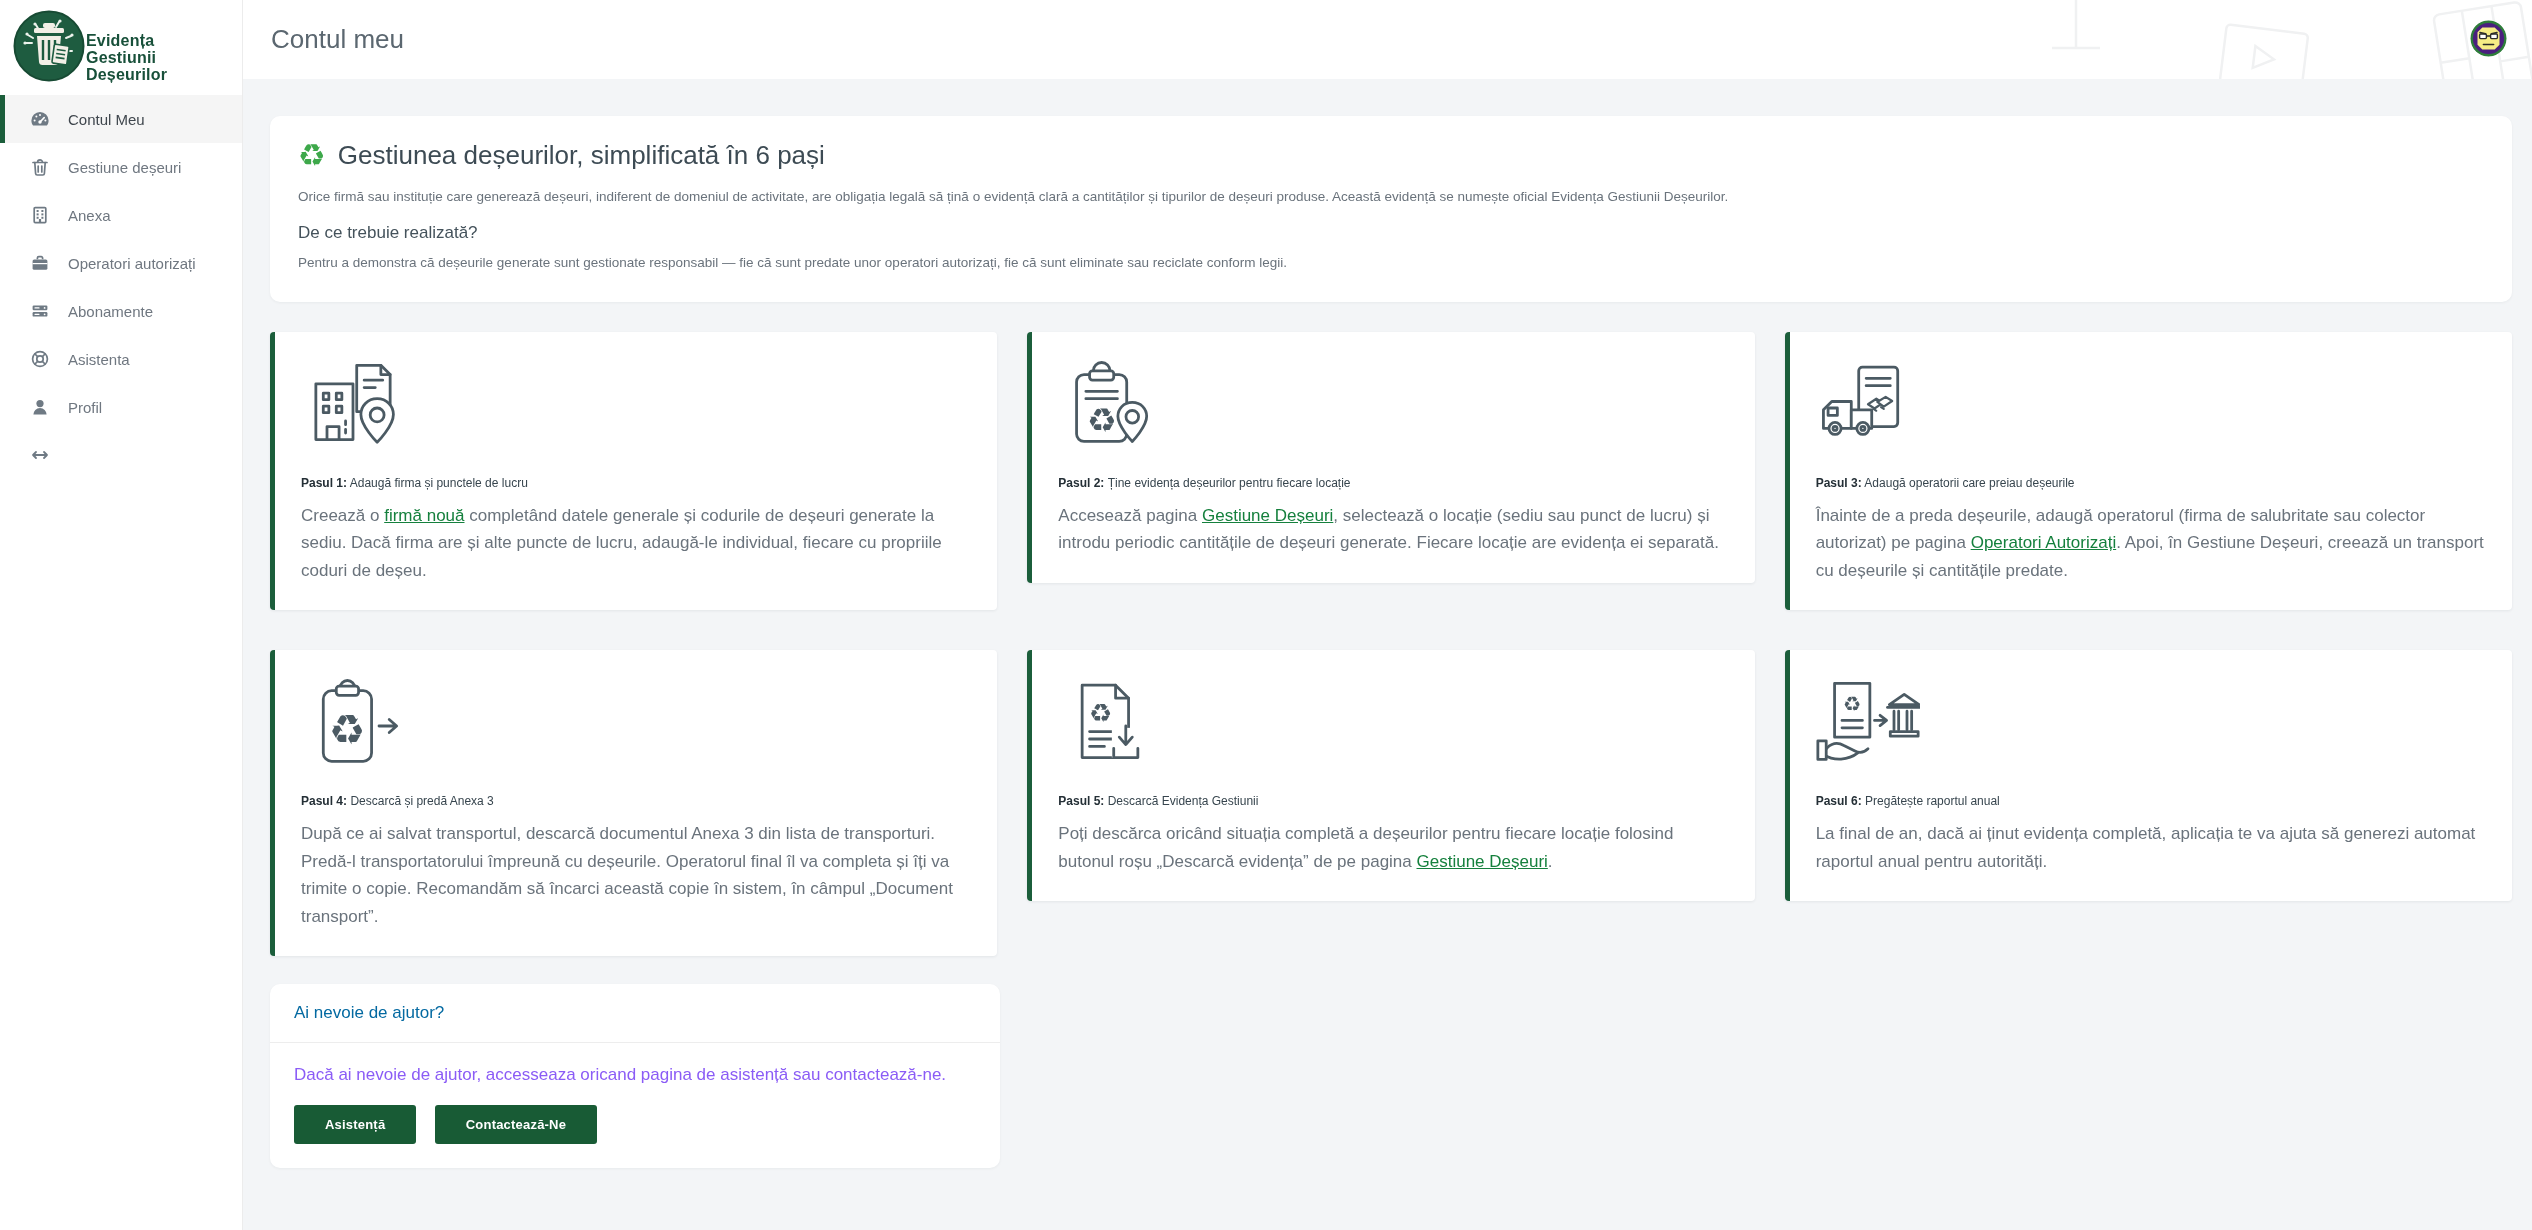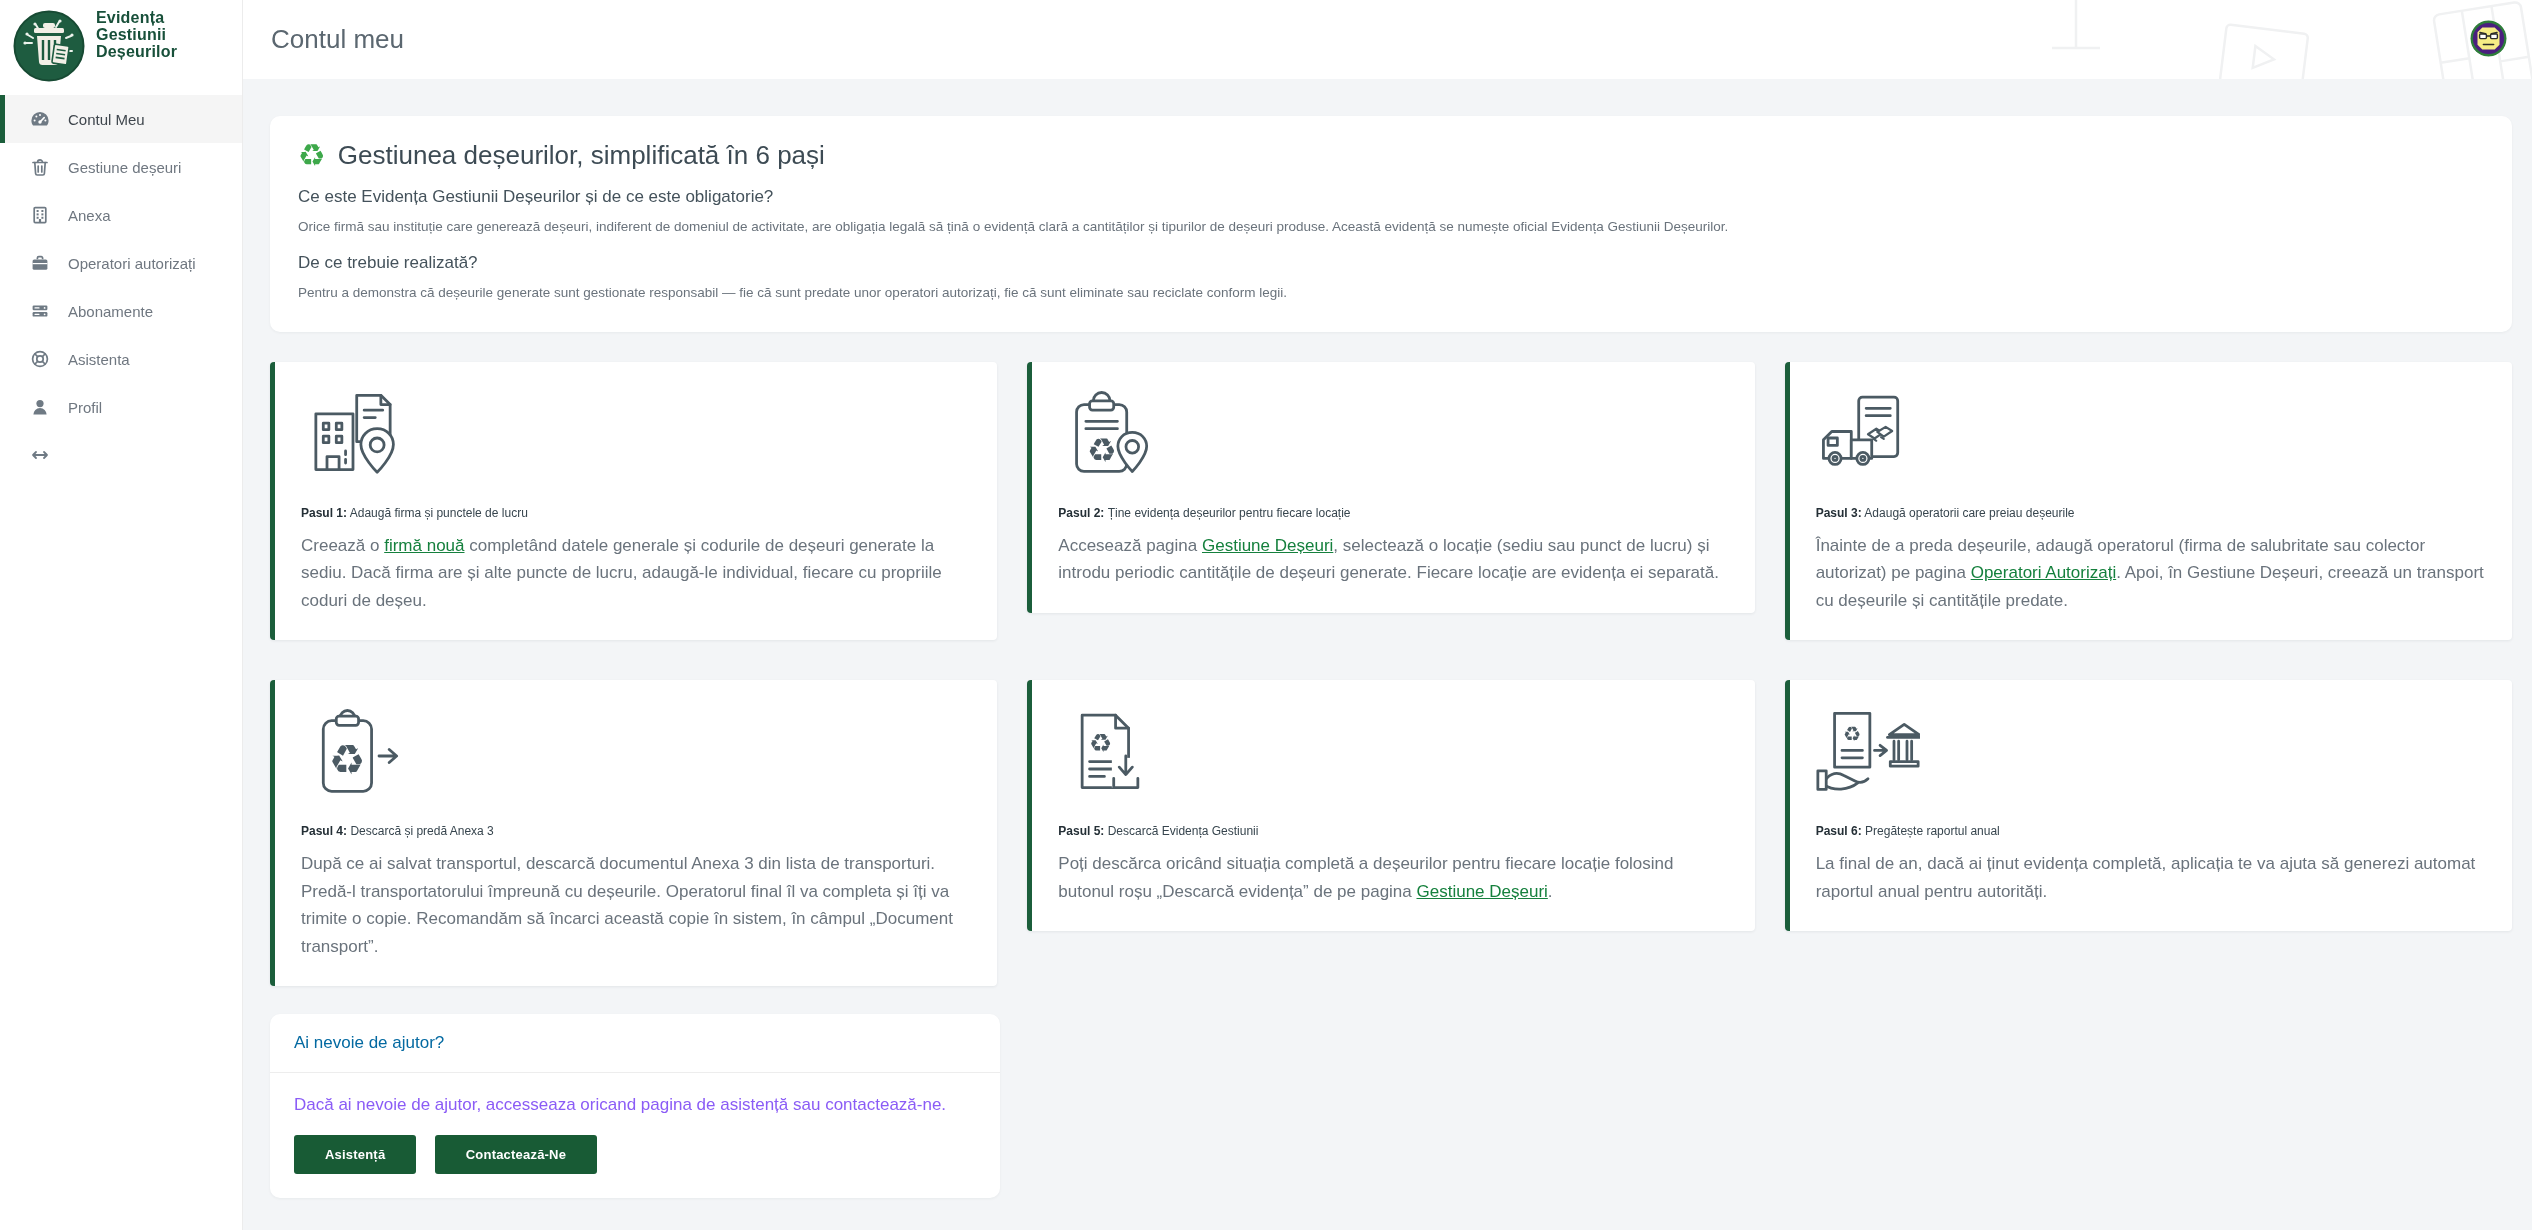--- a/index.html
+++ b/index.html
@@ -15,21 +15,21 @@
     width:2532px;height:1230px;overflow:hidden;
     background:var(--page-bg);
     font-family:"Liberation Sans","DejaVu Sans",sans-serif;
     color:#37454e;
   }
   
   .sidebar{
     position:fixed;left:0;top:0;width:243px;height:1230px;
     background:#fff;border-right:1px solid #ececec;z-index:20;
   }
-  .logo-row{display:flex;align-items:flex-start;gap:10px;padding:9px 10px 6px 12px;}
+  .logo-row{display:flex;align-items:flex-end;padding:9px 10px 6px 12px;}
   .logo-text{font-weight:700;font-size:16px;line-height:17px;color:#18503a;letter-spacing:.2px;}
   .logo-text span{display:block;}
   .menu{margin-top:6px;}
   .menu-item{
     height:48px;display:flex;align-items:center;gap:18px;
     padding-left:30px;cursor:pointer;color:#6f7780;font-size:15px;
   }
   .menu-item .mi{width:20px;height:20px;flex:0 0 20px;display:flex;align-items:center;justify-content:center;}
   .menu-item.active{
     background:#f5f5f5;border-left:5px solid var(--active-green);
@@ -248,21 +248,20 @@
     </svg>
   </header>
 
   <div class="content">
 
     <section class="intro-card">
       <div class="intro-title">
         <span class="recycle-glyph">♻</span>
         <span>Gestiunea deșeurilor, simplificată în 6 pași</span>
       </div>
-      <div class="intro-q">Ce este Evidența Gestiunii Deșeurilor și de ce este obligatorie?</div>
       <p class="intro-p">Orice firmă sau instituție care generează deșeuri, indiferent de domeniul de activitate, are obligația legală să țină o evidență clară a cantităților și tipurilor de deșeuri produse. Această evidență se numește oficial Evidența Gestiunii Deșeurilor.</p>
       <div class="intro-q">De ce trebuie realizată?</div>
       <p class="intro-p">Pentru a demonstra că deșeurile generate sunt gestionate responsabil — fie că sunt predate unor operatori autorizați, fie că sunt eliminate sau reciclate conform legii.</p>
     </section>
 
     <section class="steps-grid">
 
       <article class="step-card">
         <svg class="step-icon ill" viewBox="0 0 112 112">
           <path class="fillw" d="M60 10 h26 l10 10 v40 h-36 z"></path>

